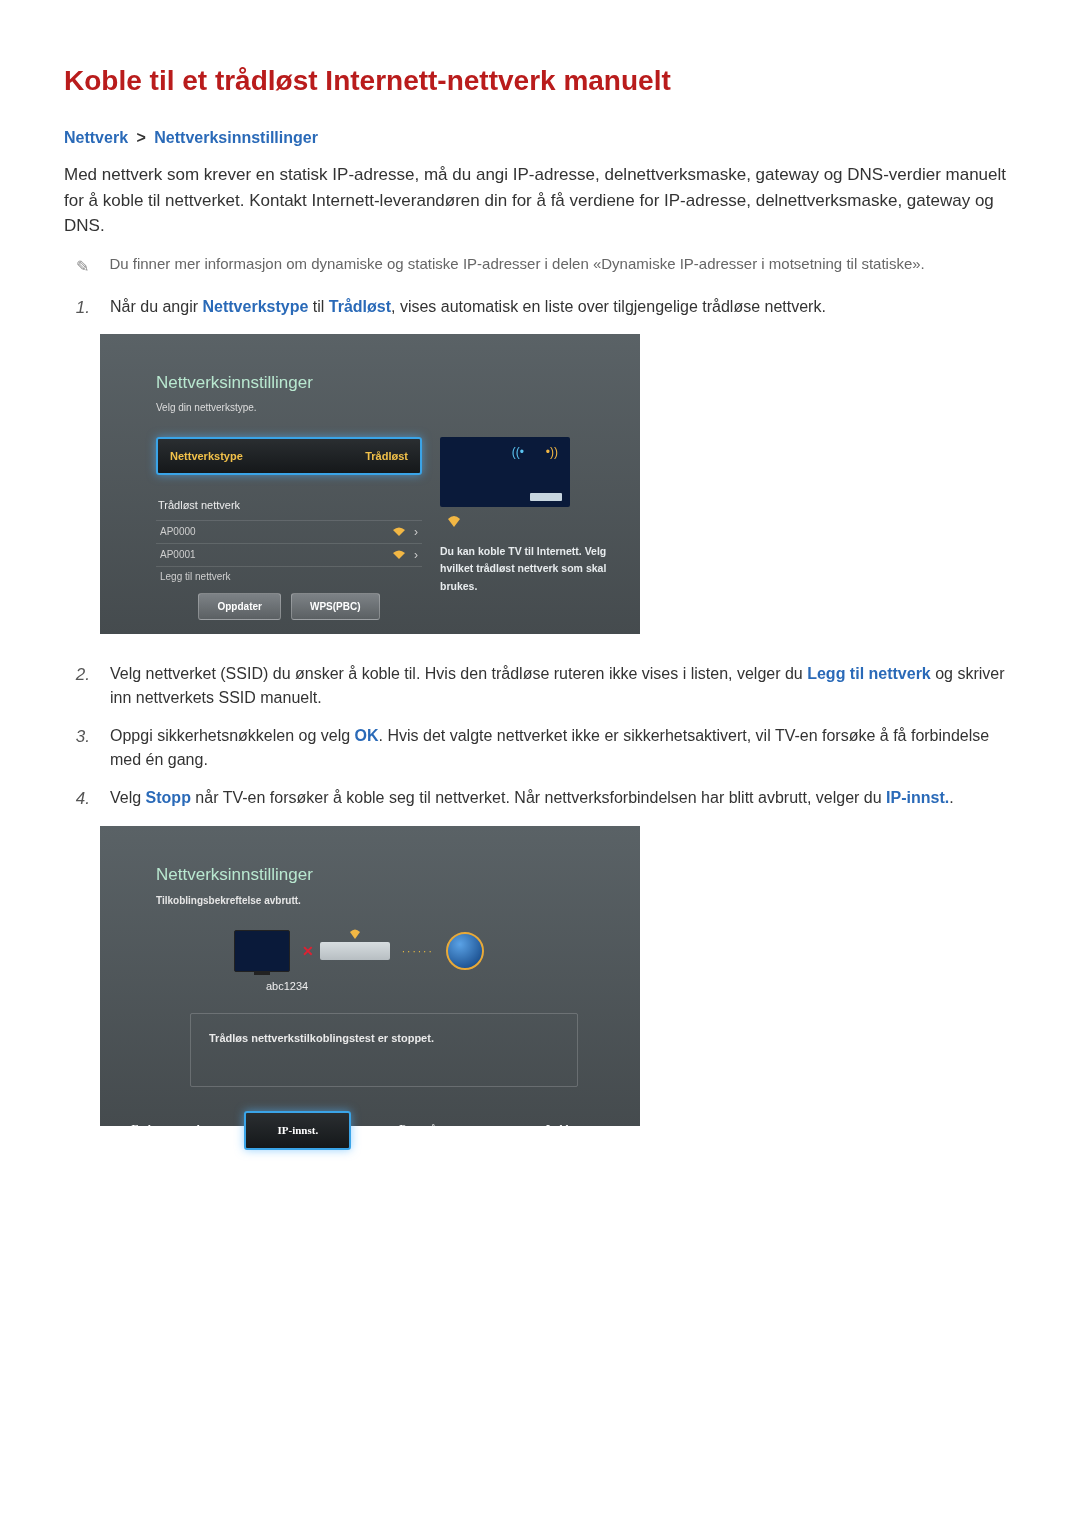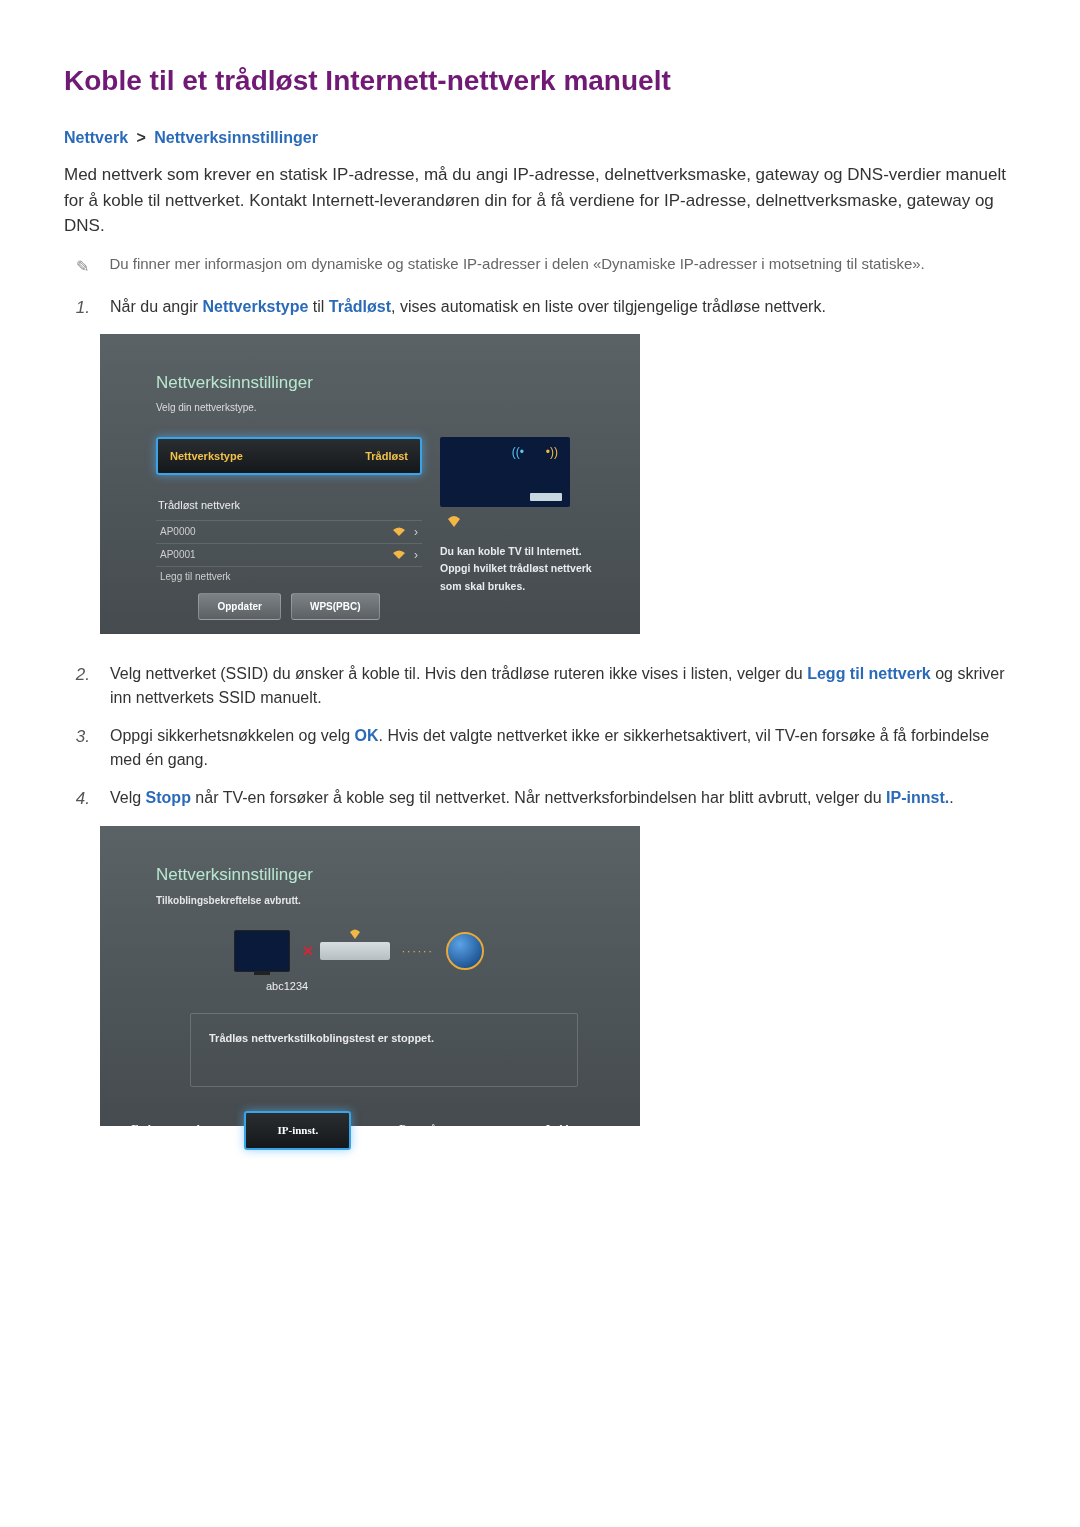--- a/index.html
+++ b/index.html
@@ -5,21 +5,21 @@
   * { box-sizing: border-box; margin: 0; padding: 0; }
   body {
     font-family: Arial, Helvetica, sans-serif;
     background: #ffffff;
     width: 1080px;
     padding: 60px 64px;
     color: #333;
     line-height: 1.5;
   }
   h1 {
-    color: #701a75;
+    color: #b91c1c;
     font-size: 28px;
     font-weight: bold;
     margin-bottom: 24px;
   }
   .breadcrumb {
     font-size: 16px;
     font-weight: bold;
     color: #2a6ab8;
     margin-bottom: 12px;
   }
@@ -309,21 +309,21 @@
     <div class="router-img">
       <span class="sig-l">((•</span>
       <span class="sig-r">•))</span>
       <div class="device"></div>
     </div>
     <span class="router-base">
       <svg viewBox="0 0 20 18">
           <path d="M10 16 L4 8 Q10 2 16 8 Z" fill="#f2b744"></path>
         </svg>
     </span>
-    <div class="rt-text">Du kan koble TV til Internett. Oppgi hvilket trådløst nettverk som skal brukes.</div>
+    <div class="rt-text">Du kan koble TV til Internett. Velg hvilket trådløst nettverk som skal brukes.</div>
   </div>
 </div>
 
 <div class="step-row">
   <span class="step-num">2.</span>
   <p class="step-text">
     <span>Velg nettverket (SSID) du ønsker å koble til. Hvis den trådløse ruteren ikke vises i listen, velger du </span><span class="kw">Legg til nettverk</span><span> og skriver inn nettverkets SSID manuelt.</span>
   </p>
 </div>
 

